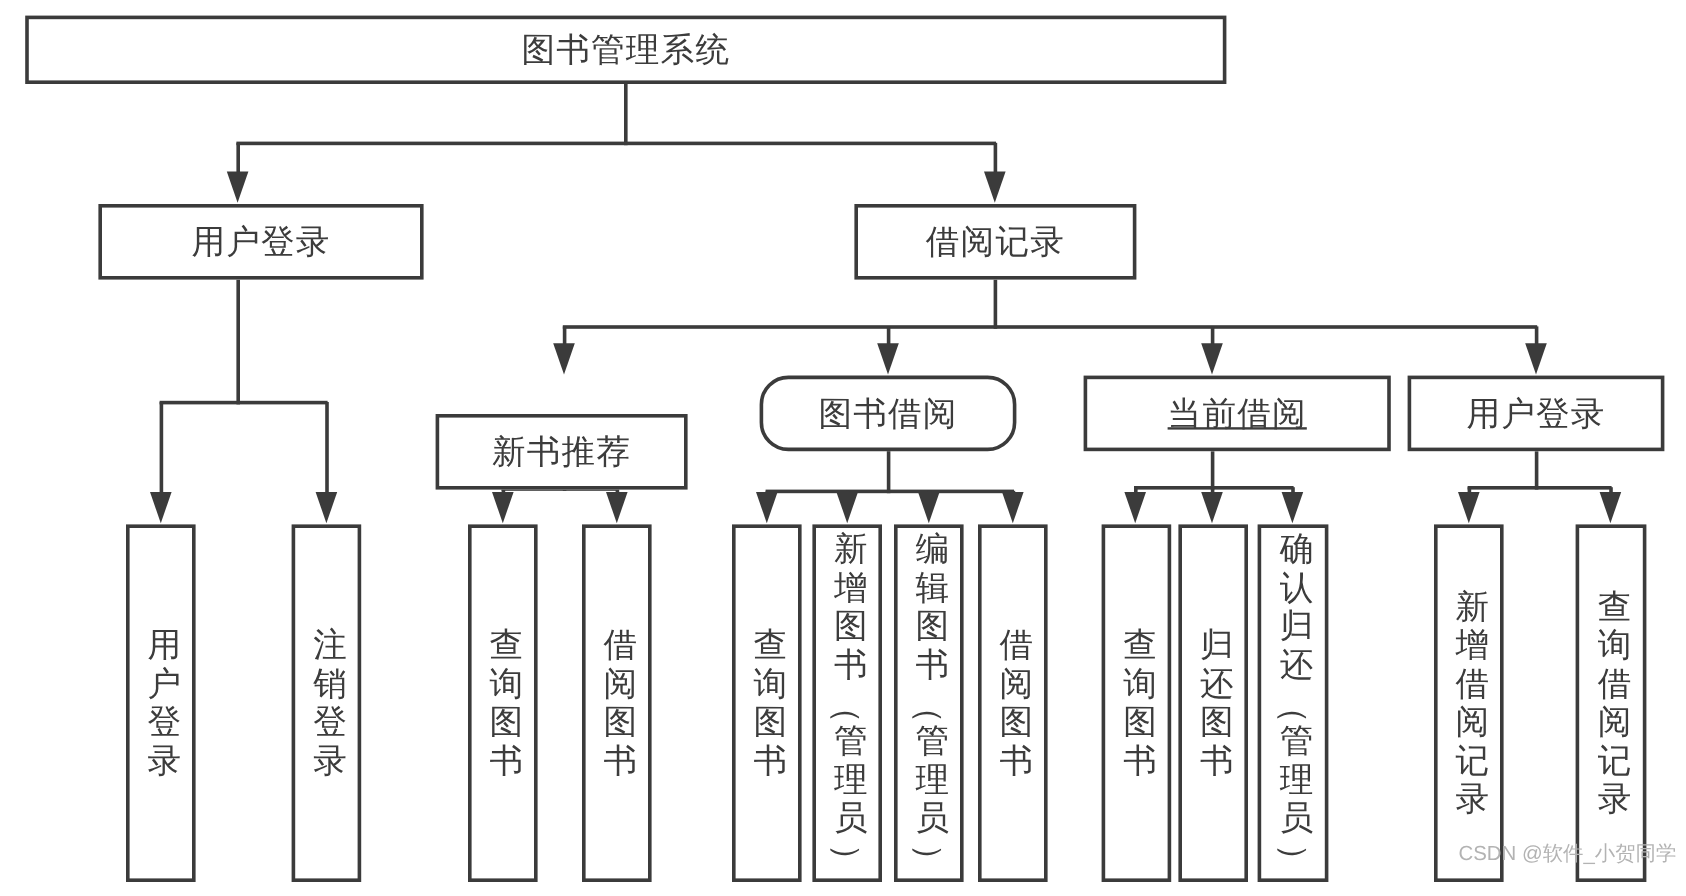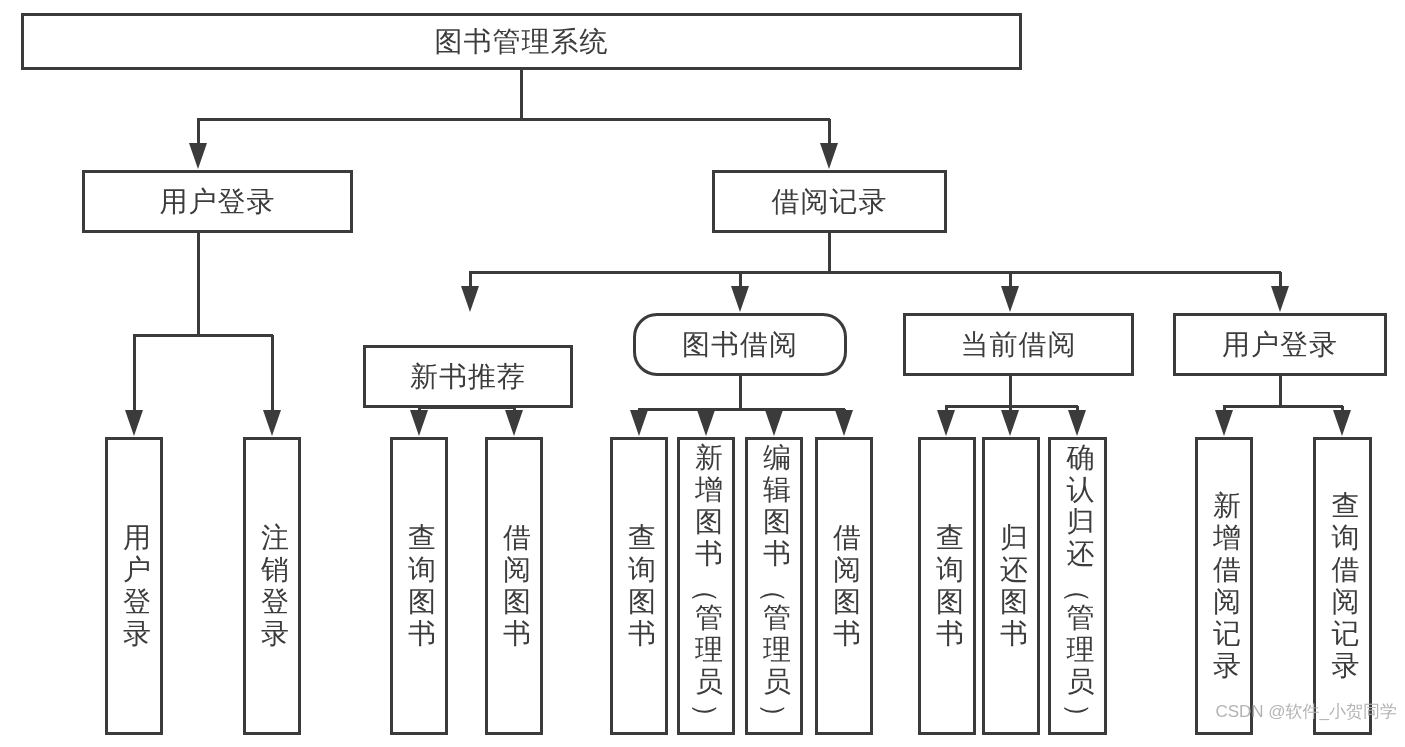--- a/index.html
+++ b/index.html
@@ -134,21 +134,21 @@
       </div>
       <div class="node" style="left: 712px; top: 170px; width: 235px; height: 63px;">
         <div class="hlabel">借阅记录</div>
       </div>
       <div class="node" style="left: 363px; top: 313px; width: 210px; height: 63px; margin-top: 32px;">
         <div class="hlabel">新书推荐</div>
       </div>
       <div class="node" style="left: 633px; top: 313px; width: 214px; height: 63px; border-radius: 24px;">
         <div class="hlabel">图书借阅</div>
       </div>
-      <div class="node" style="left: 903px; top: 313px; width: 231px; height: 63px;">
+      <div class="node" style="left: 903px; top: 313px; width: 256px; height: 63px; text-decoration: underline;">
         <div class="hlabel">当前借阅</div>
       </div>
       <div class="node" style="left: 1173px; top: 313px; width: 214px; height: 63px;">
         <div class="hlabel">用户登录</div>
       </div>
       <div class="node" style="left: 105px; top: 437px; width: 58px; height: 298px;">
         <div class="vlabel">
           <span class="vchar">用</span>
           <span class="vchar">户</span>
           <span class="vchar">登</span>

